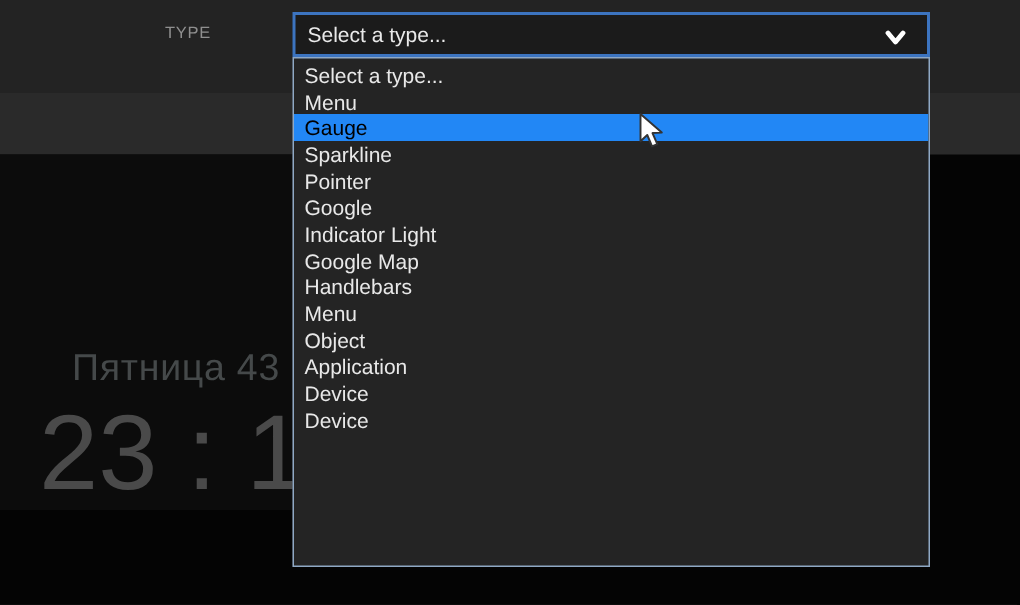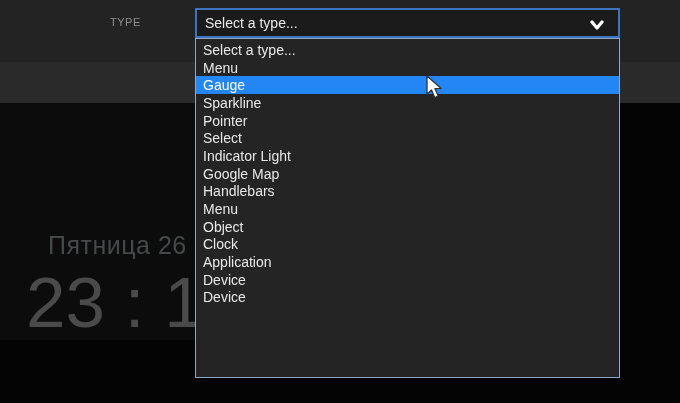--- a/index.html
+++ b/index.html
@@ -72,66 +72,65 @@
     height: 17.7px;
     display: flex; align-items: center;
     padding-left: 7px;
     font-size: 14px;
     color: #e8e8e8;
     white-space: nowrap;
     cursor: default;
   }
   .dropdown-option.selected {
     background: var(--highlight, #2287f5);
-    color: #ffffff;
+    color: #000000;
   }
 
   
   .cursor {
     position: absolute; left: 426px; top: 75px; width: 18px; height: 26px;
     z-index: 10; pointer-events: none;
   }
 </style>
 </head>
 <body>
 
 <div class="stage">
 
   <div class="dialog-band-top"></div>
   <div class="dialog-band-bottom"></div>
 
   <div class="clock-panel">
-    <div class="clock-date">Пятница 26</div>
+    <div class="clock-date">Пятница 43</div>
     <div class="clock-time">23 : 13</div>
   </div>
 
   <div class="type-label">TYPE</div>
 
   <div class="type-select">
     <span>Select a type...</span>
     <span class="chevron">
       <svg width="14" height="12" viewBox="0 0 14 12">
         <polyline points="2,3 7,9 12,3" fill="none" stroke="#ffffff" stroke-width="3.2" stroke-linecap="round" stroke-linejoin="round"></polyline>
       </svg>
     </span>
   </div>
 
   <div class="dropdown-list" id="dropdown-list">
       <div class="dropdown-option">Select a type...</div>
       <div class="dropdown-option">Menu</div>
       <div class="dropdown-option selected">Gauge</div>
       <div class="dropdown-option">Sparkline</div>
       <div class="dropdown-option">Pointer</div>
-      <div class="dropdown-option">Select</div>
+      <div class="dropdown-option">Google</div>
       <div class="dropdown-option">Indicator Light</div>
       <div class="dropdown-option">Google Map</div>
       <div class="dropdown-option">Handlebars</div>
       <div class="dropdown-option">Menu</div>
       <div class="dropdown-option">Object</div>
-      <div class="dropdown-option">Clock</div>
       <div class="dropdown-option">Application</div>
       <div class="dropdown-option">Device</div>
       <div class="dropdown-option">Device</div>
     </div>
 
   <div class="cursor">
     <svg width="18" height="26" viewBox="0 0 18 26">
       <polygon points="1,1 1,19.2 5.5,15 8.7,22.6 12.2,21.1 9,13.7 15.2,13.4" fill="#ffffff" stroke="#333333" stroke-width="1.3" stroke-linejoin="round"></polygon>
     </svg>
   </div>

